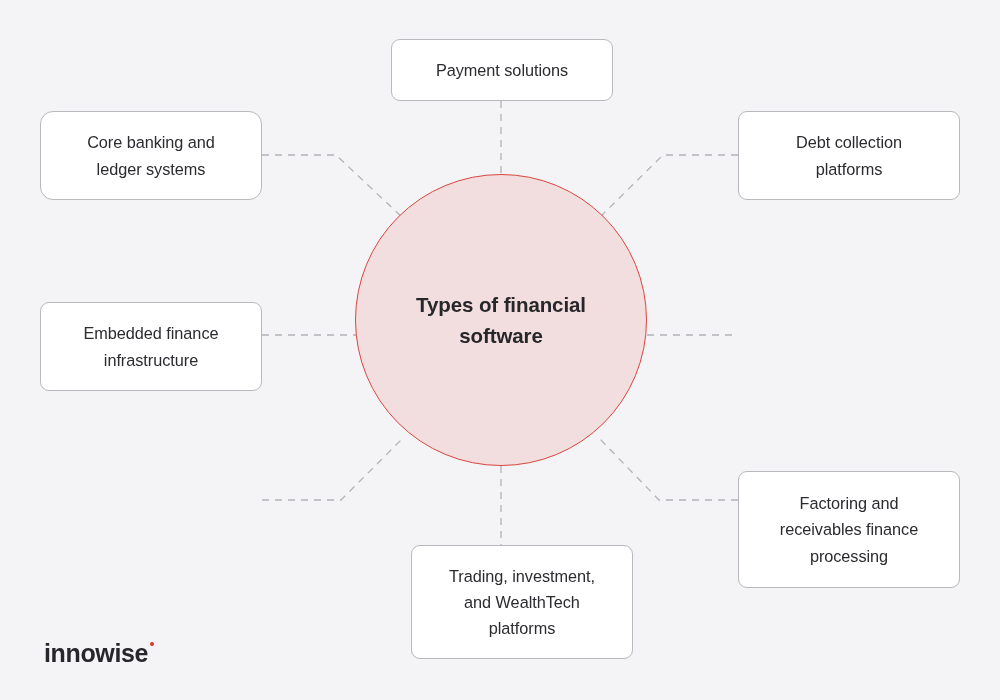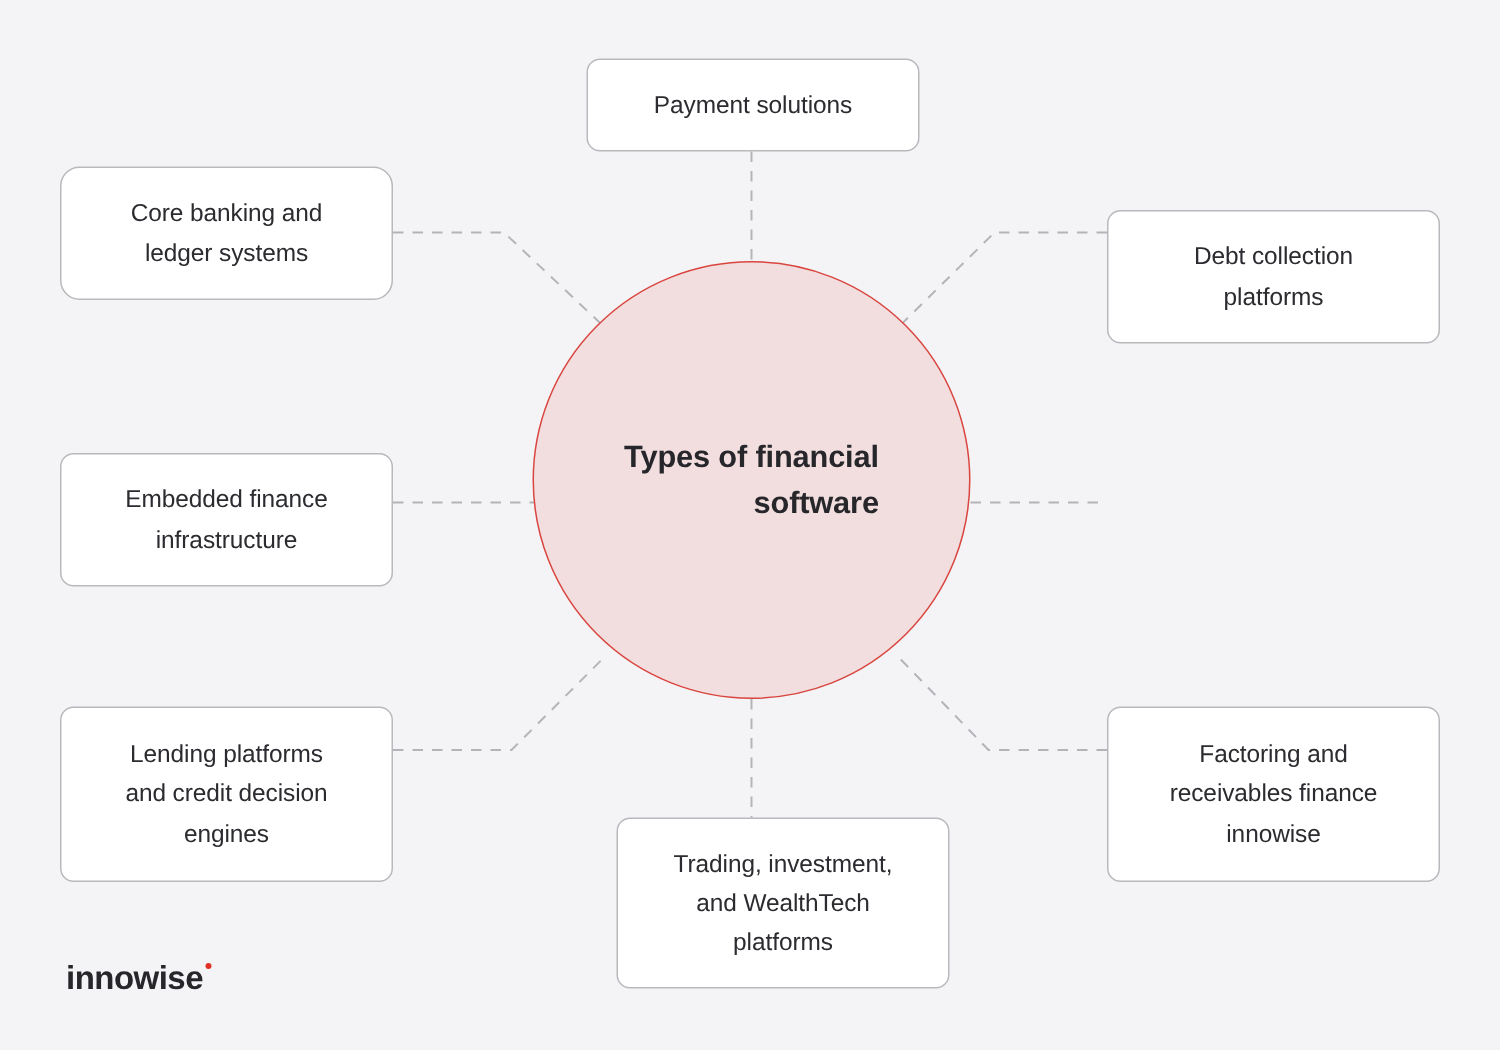--- a/index.html
+++ b/index.html
@@ -41,21 +41,21 @@
     border: 1.4px solid #d9453f;
     box-sizing: border-box;
     display: flex;
     align-items: center;
     justify-content: center;
   }
   .hub-label {
     font-size: 20.5px;
     font-weight: 700;
     color: #26262b;
-    text-align: right;
+    text-align: center;
     line-height: 1.52;
     letter-spacing: -0.1px;
     max-width: 230px;
     white-space: pre-line;
   }
 
   
   .node {
     position: absolute;
     box-sizing: border-box;
@@ -74,35 +74,35 @@
     line-height: 1.60;
     letter-spacing: -0.05px;
     white-space: pre-line;
   }
 
   
   #node-top        { left: 391px;  top: 39px;  width: 222px; height: 62px;  }
   #node-left-1     { left: 40px;   top: 111px; width: 222px; height: 89px; border-radius: 13px;  }
   #node-left-2     { left: 40px;   top: 291px; width: 222px; height: 89px; margin-top: 11px;  }
   #node-left-3     { left: 40px;   top: 471px; width: 222px; height: 117px; }
-  #node-right-1    { left: 738px;  top: 111px; width: 222px; height: 89px; margin-top: 29px;  }
+  #node-right-1    { left: 738px;  top: 111px; width: 222px; height: 89px;  }
   #node-right-2    { left: 738px;  top: 291px; width: 222px; height: 89px;  }
   #node-right-3    { left: 738px;  top: 471px; width: 222px; height: 117px; }
   #node-bottom     { left: 391px;  top: 545px; width: 222px; height: 114px; margin-left: 20px; }
 
   
   .brand {
     position: absolute;
     left: 44px;
     top: 641px;
     display: flex;
     align-items: flex-start;
   }
   .brand-word {
-    font-size: 22px;
+    font-size: 25px;
     font-weight: 700;
     color: #26262b;
     letter-spacing: -0.35px;
     line-height: 1;
   }
   .brand-dot {
     width: 4px;
     height: 4px;
     border-radius: 50%;
     background: #e03127;
@@ -148,36 +148,31 @@
   <div class="node" id="node-left-1">
     <div class="node-label">Core banking and
 ledger systems</div>
   </div>
 
   <div class="node" id="node-left-2">
     <div class="node-label">Embedded finance
 infrastructure</div>
   </div>
 
-  <div class="node" id="node-left-3">
-    <div class="node-label">Lending platforms
-and credit decision
-engines</div>
-  </div>
 
   <div class="node" id="node-right-1">
     <div class="node-label">Debt collection
 platforms</div>
   </div>
 
 
   <div class="node" id="node-right-3">
     <div class="node-label">Factoring and
 receivables finance
-innowise</div>
+processing</div>
   </div>
 
   <div class="node" id="node-bottom">
     <div class="node-label">Trading, investment,
 and WealthTech
 platforms</div>
   </div>
 
   <div class="brand">
     <span class="brand-word">innowise</span>

